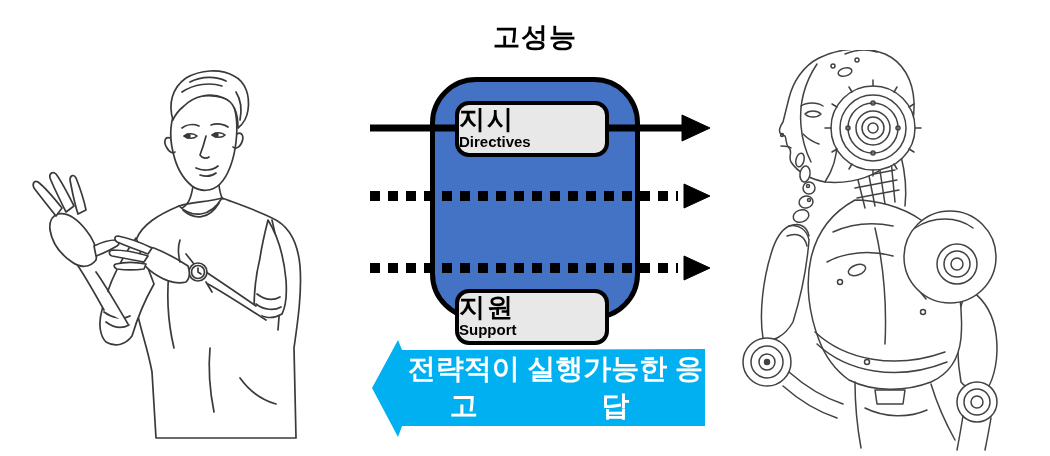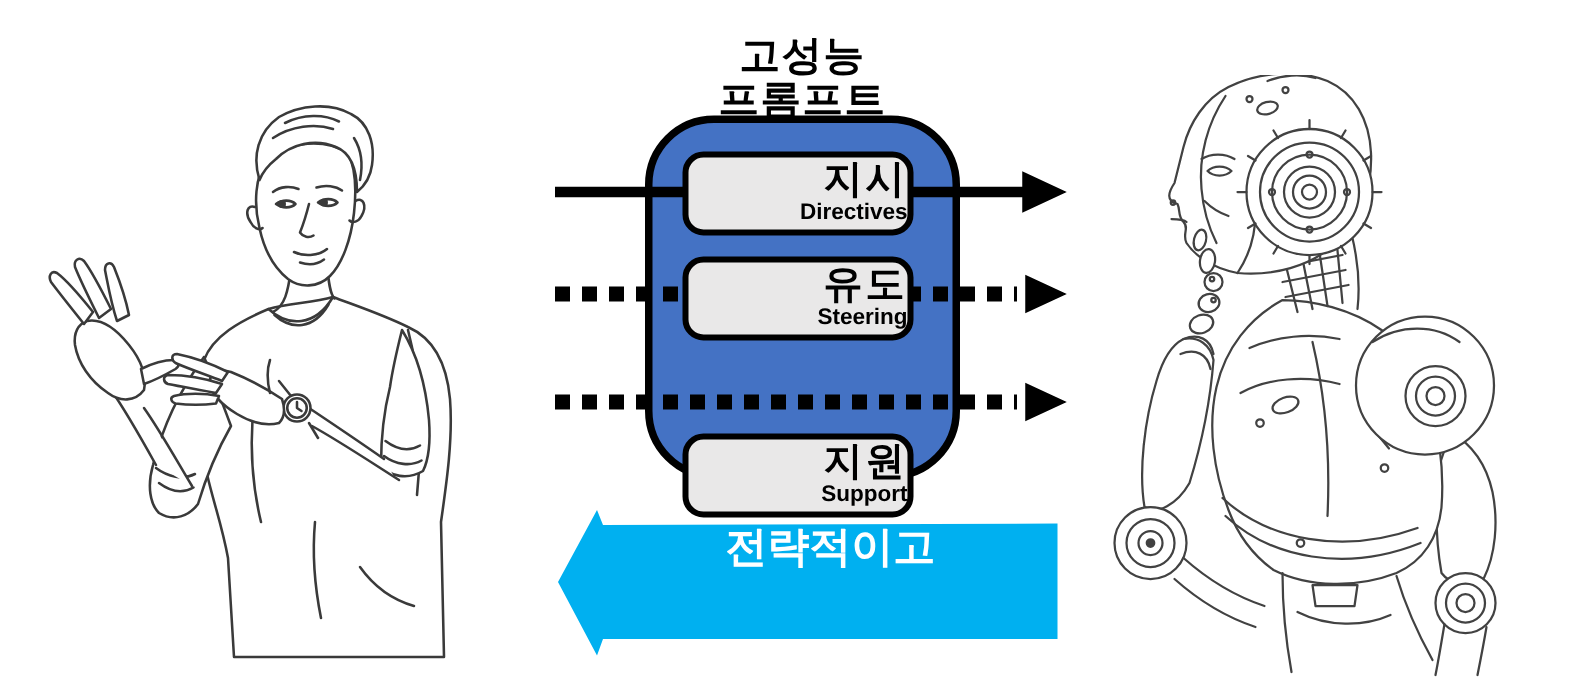--- a/index.html
+++ b/index.html
@@ -16,31 +16,31 @@
     position:absolute;left:400px;top:23px;width:270px;text-align:center;
     font-size:27px;font-weight:bold;color:#000;line-height:29px;
     letter-spacing:1px;z-index:4;
   }
   .arrows-svg{position:absolute;left:360px;top:95px;width:360px;height:210px;z-index:2;}
 
   .prompt-item{
     position:absolute;left:455px;width:154px;height:56px;
     background:#E9E8E8;border:4px solid #000;border-radius:14px;
     box-sizing:border-box;z-index:3;
-    display:flex;flex-direction:column;align-items:flex-end;justify-content:center;
+    display:flex;flex-direction:column;align-items:flex-start;justify-content:center;
   }
   .prompt-item .ko{font-size:26px;font-weight:bold;line-height:26px;letter-spacing:2px;color:#000;}
   .prompt-item .en{font-size:15px;font-weight:bold;line-height:20px;color:#000;}
   .item-1{top:101px;} .item-2{top:171px;} .item-3{top:241px;margin-top:48px;}
 
   
   .response-svg{position:absolute;left:370px;top:334px;width:340px;height:112px;z-index:2;}
   .response-text{
     position:absolute;left:402px;top:346px;width:303px;height:82px;z-index:3;
-    display:flex;flex-direction:column;align-items:center;justify-content:flex-start;
+    display:flex;flex-direction:row;align-items:center;justify-content:center;
     color:#fff;font-weight:bold;font-size:28px;line-height:37px;text-align:center;
   }
 
   .person-svg{position:absolute;left:10px;top:48px;width:320px;height:392px;}
   .robot-svg{position:absolute;left:705px;top:50px;width:345px;height:402px;}
 </style>
 </head>
 <body>
 
 <div class="stage">
@@ -200,21 +200,20 @@
 
       <path d="M150,332 C150,354 152,376 156,398"></path>
       <path d="M226,334 C232,354 240,372 250,390"></path>
       <path d="M160,358 C180,368 204,368 222,360"></path>
       <path d="M170,340 L200,340 L198,354 L172,354 Z"></path>
     </g>
   </svg>
 
   <div class="title">
     <div>고성능</div>
-    <div>프롬프트</div>
   </div>
 
   <div class="container-bg"></div>
 
   <svg class="arrows-svg" viewBox="0 0 360 210">
     <g stroke="#000" fill="#000">
       <g>
         <line x1="10" y1="33" x2="328" y2="33" stroke-width="7"></line>
         <polygon points="322,20 322,46 350,33"></polygon>
       </g>
@@ -226,29 +225,26 @@
         <line x1="10" y1="173" x2="318" y2="173" stroke-width="10" stroke-dasharray="10 8"></line>
         <polygon points="324,161 324,185 350,173"></polygon>
       </g>
     </g>
   </svg>
 
   <div class="prompt-item item-1">
     <div class="ko">지시</div>
     <div class="en">Directives</div>
   </div>
-  <div class="prompt-item item-2">
-    <div class="ko">유도</div>
-    <div class="en">Steering</div>
-  </div>
   <div class="prompt-item item-3">
     <div class="ko">지원</div>
     <div class="en">Support</div>
   </div>
 
   <svg class="response-svg" viewBox="0 0 340 112">
     <polygon points="2,54 28,6 32,16 335,15 335,92 32,92 28,103" fill="#00B0F0"></polygon>
   </svg>
   <div class="response-text">
     <div>전략적이고</div>
+    <div>실행가능한 응답</div>
   </div>
 
 </div>
 
 </body></html>

